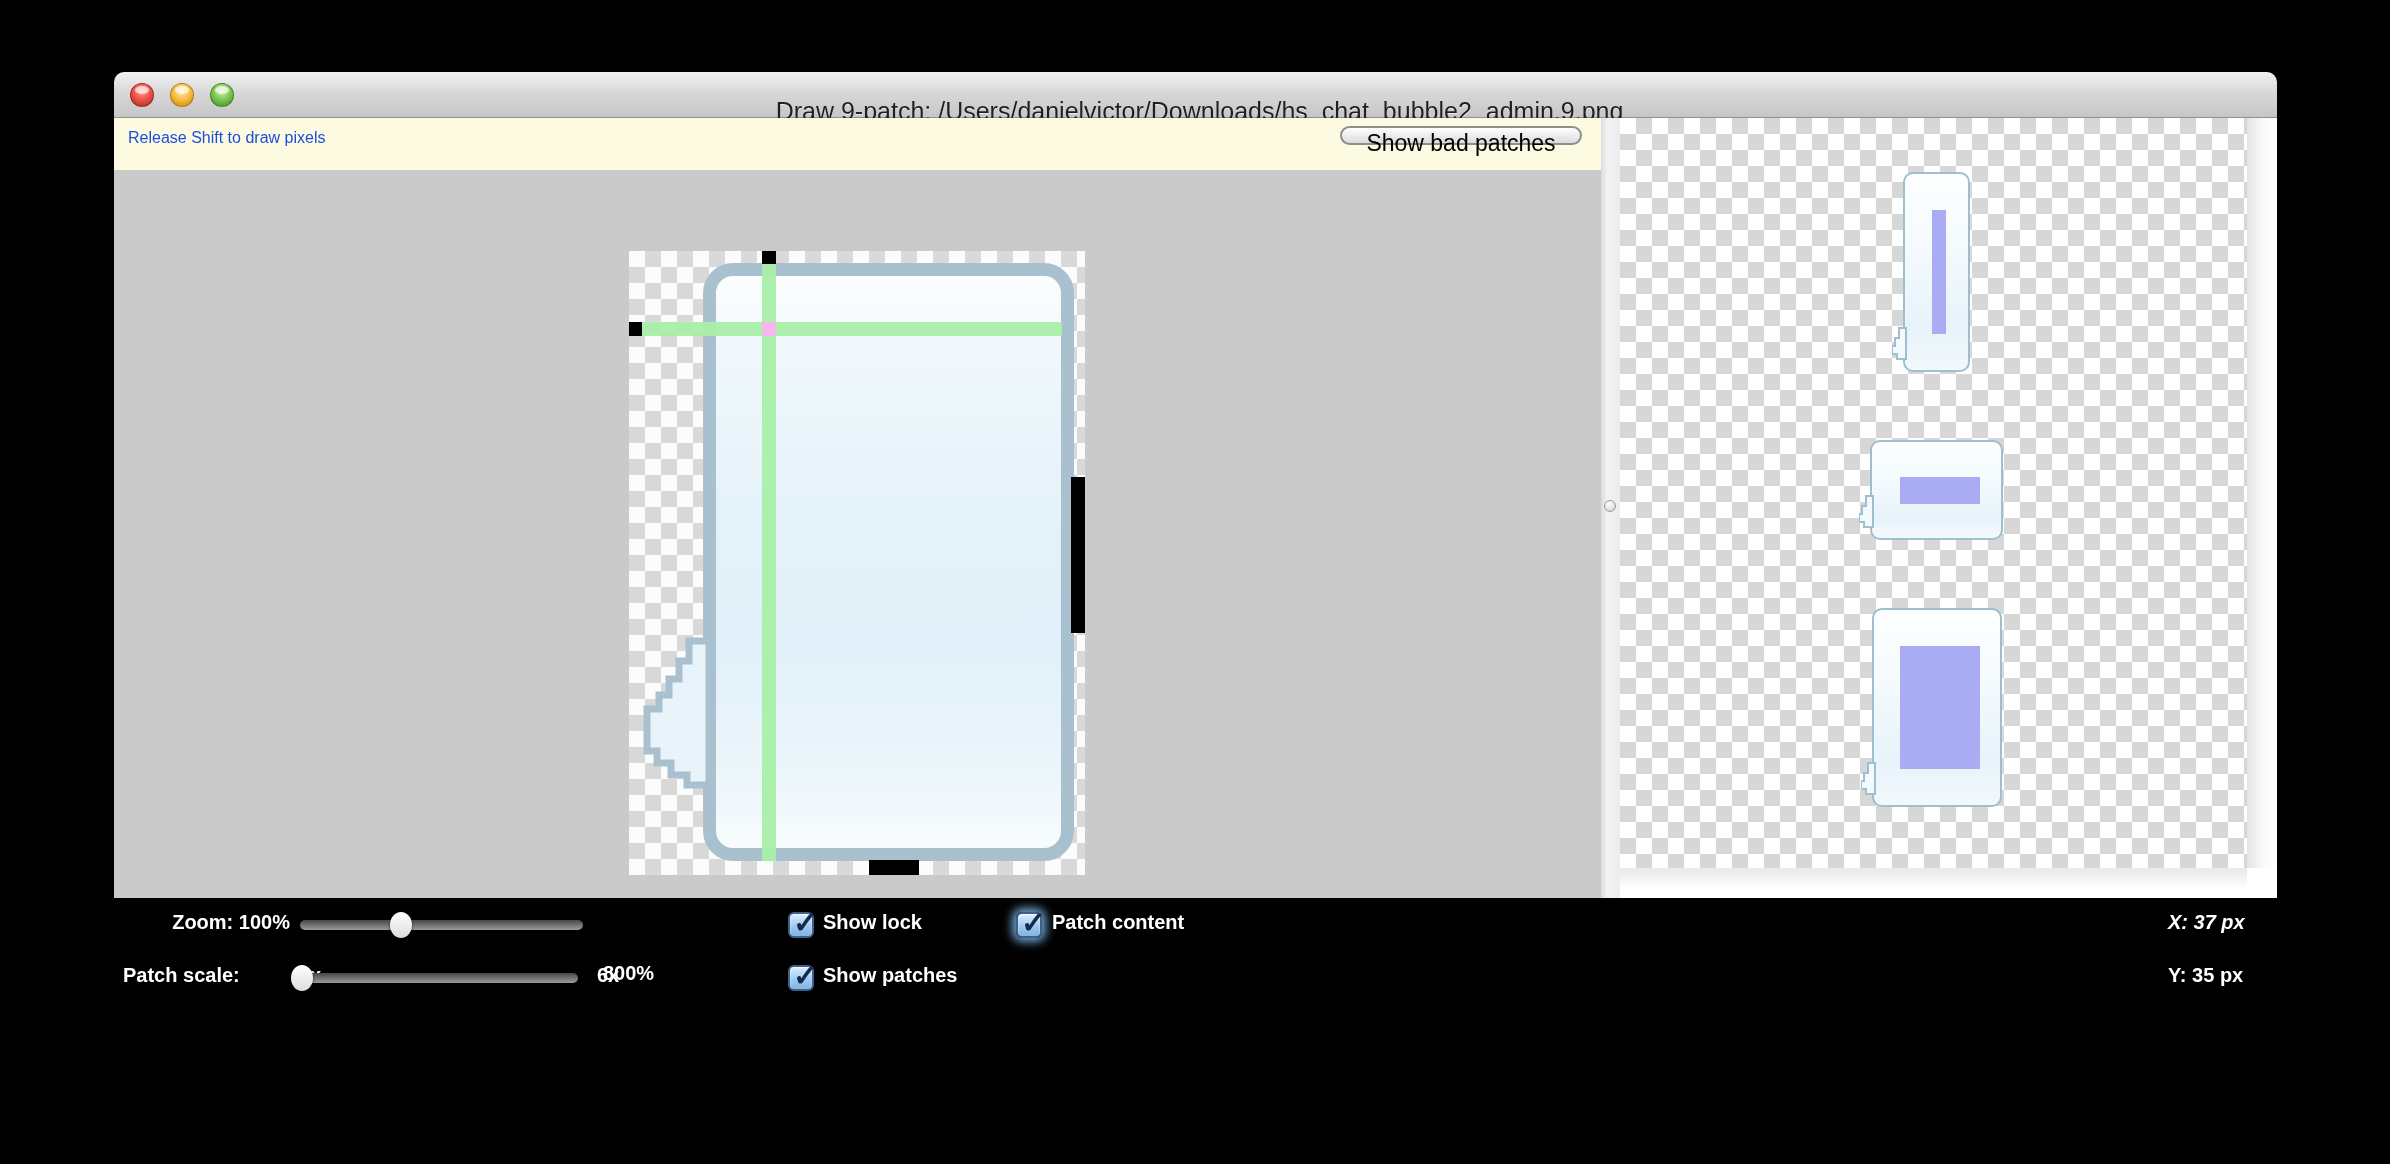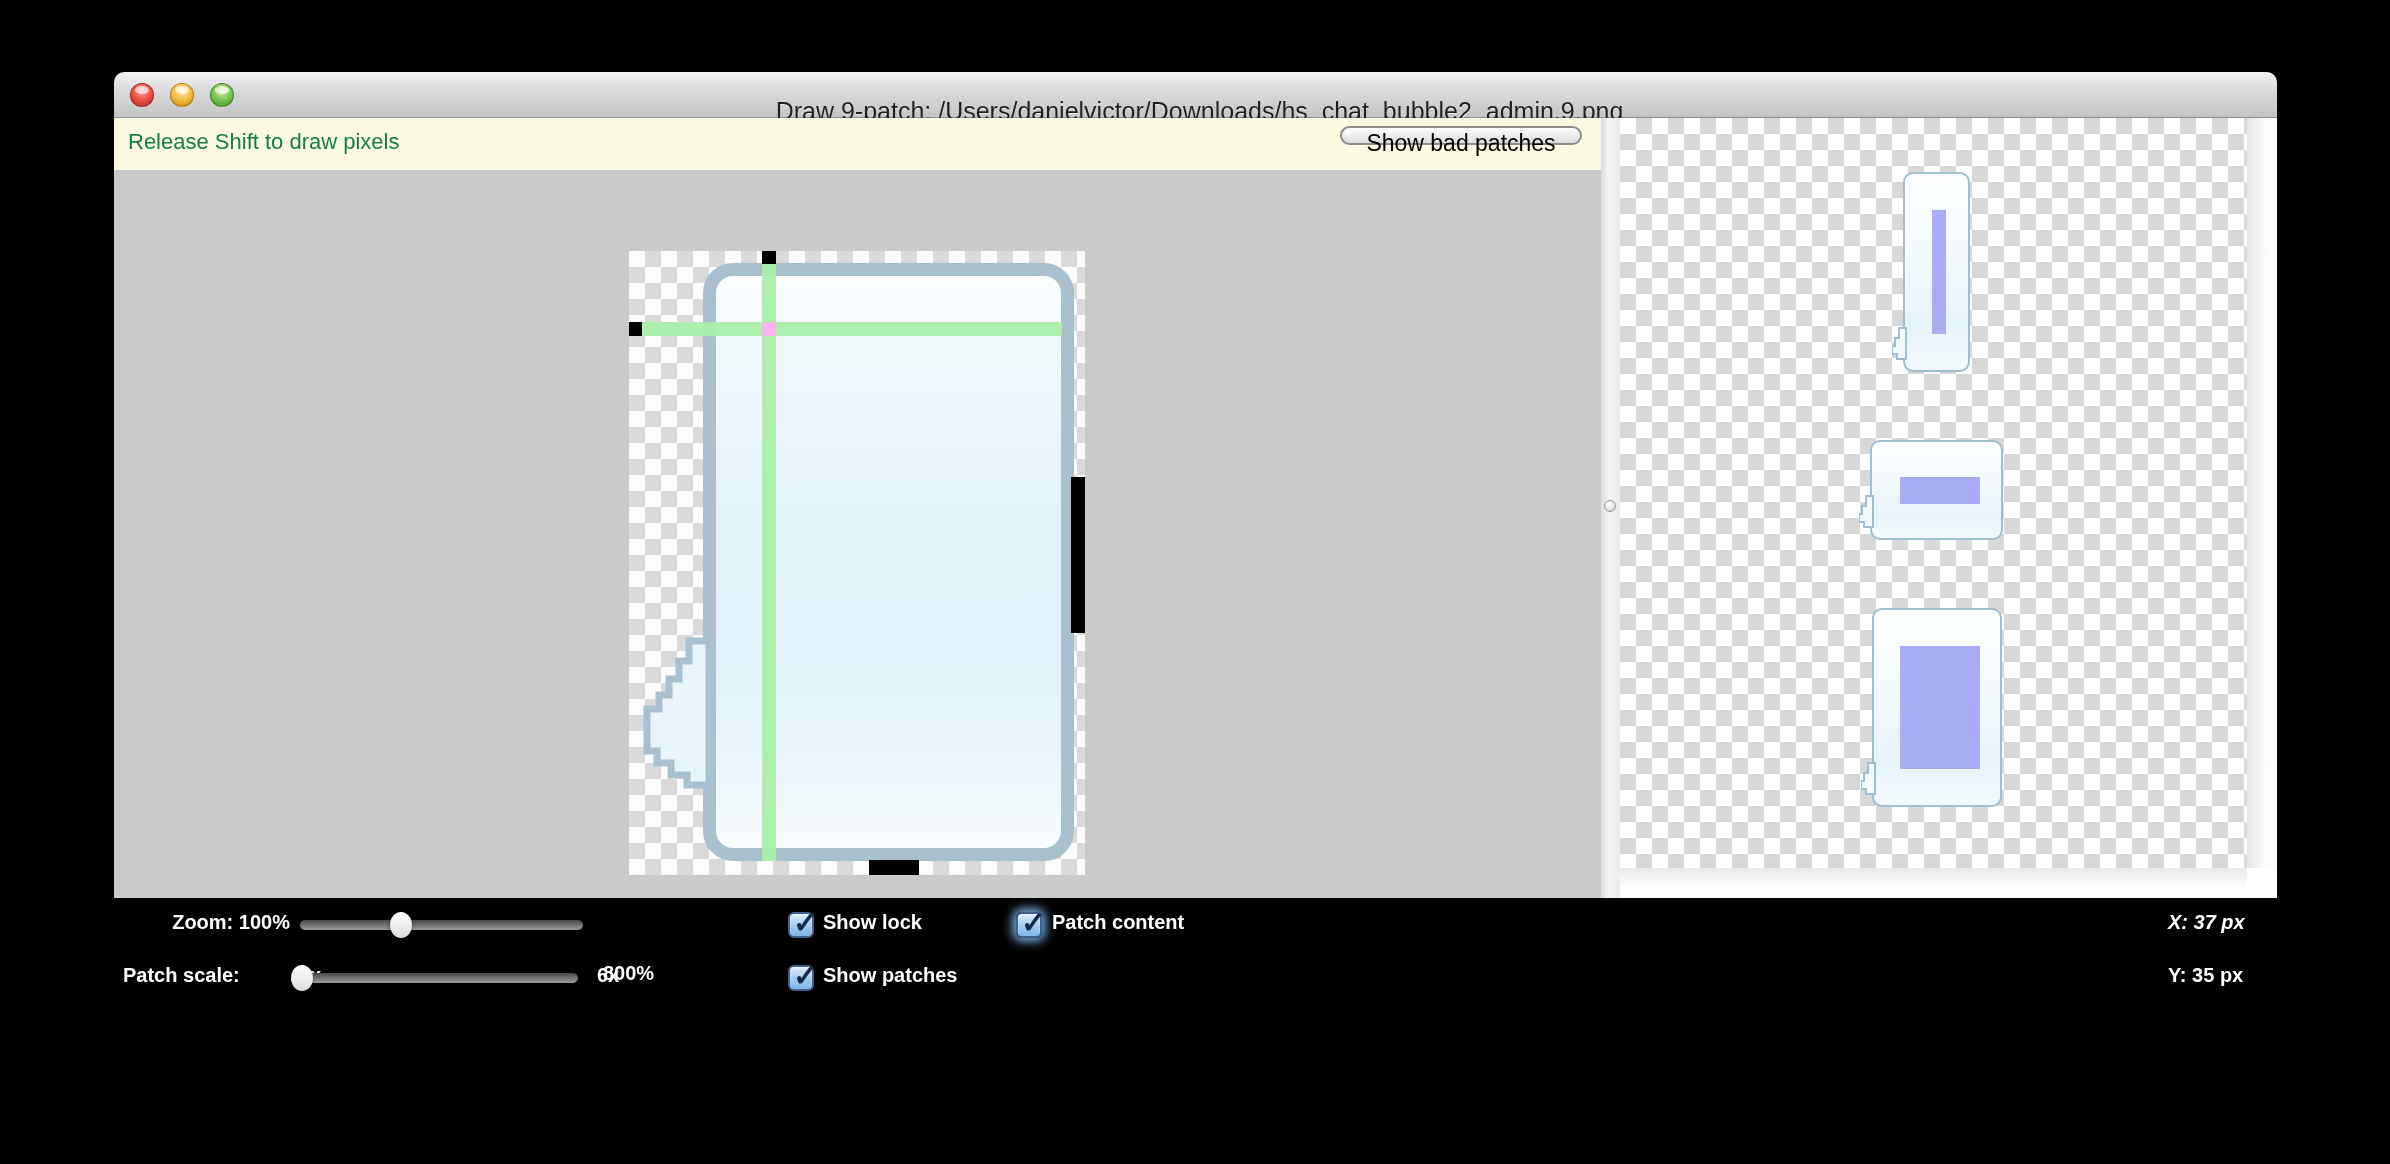--- a/index.html
+++ b/index.html
@@ -18,21 +18,21 @@
     border-radius:50%;background:rgba(255,255,255,.65);}
   .light-close{left:130px;background:radial-gradient(circle at 50% 32%,#FFA39C,#EE5147 48%,#C43A30 78%,#A8271E);
     border:1px solid rgba(110,20,12,.55);}
   .light-min{left:170px;background:radial-gradient(circle at 50% 32%,#FFE9A8,#F6BE45 48%,#DD9A16 78%,#B97B0A);
     border:1px solid rgba(140,85,0,.55);}
   .light-zoom{left:210px;background:radial-gradient(circle at 50% 32%,#D8F0AC,#7CC654 48%,#55A630 78%,#3C8220);
     border:1px solid rgba(45,95,15,.55);}
 
   
   .statusbar{position:absolute;left:114px;top:118px;width:1487px;height:52px;background:#FCFBE1;}
-  .status-text{position:absolute;left:14px;top:11px;font-size:22px;color:#15803d;}
+  .status-text{position:absolute;left:14px;top:11px;font-size:16px;color:#1d4ed8;}
   .badpatches-btn{position:absolute;left:1226px;top:8px;width:242px;height:19px;
     border-radius:18px;background:linear-gradient(#FFFFFF,#E9E9E9 60%,#DCDCDC);
     border:2px solid #8E8E8E;box-sizing:border-box;
     font-size:23px;color:#000;text-align:center;line-height:31px;}
 
   
   .canvas{position:absolute;left:114px;top:170px;width:1487px;height:728px;background:#CACACA;}
   .image-area{position:absolute;left:515px;top:81px;width:456px;height:624px;
     background:conic-gradient(#D9D9D9 0 25%,#FCFCFC 0 50%,#D9D9D9 0 75%,#FCFCFC 0);
     background-size:32px 32px;}

